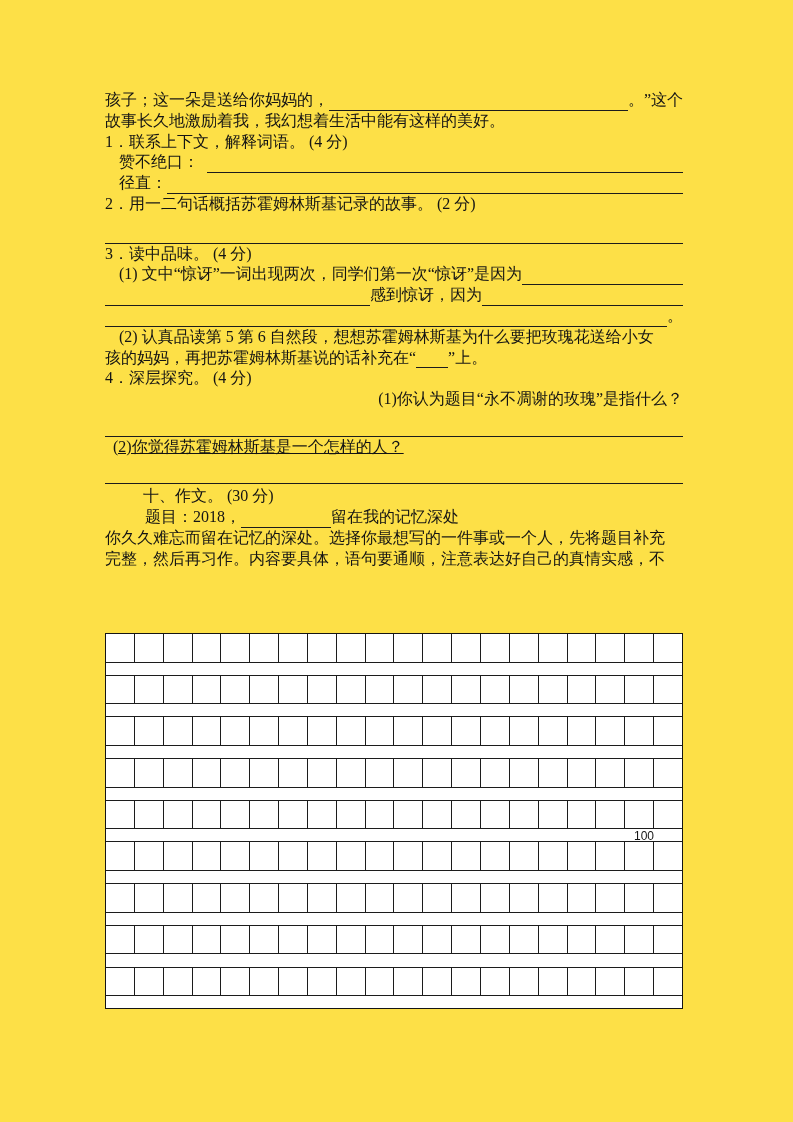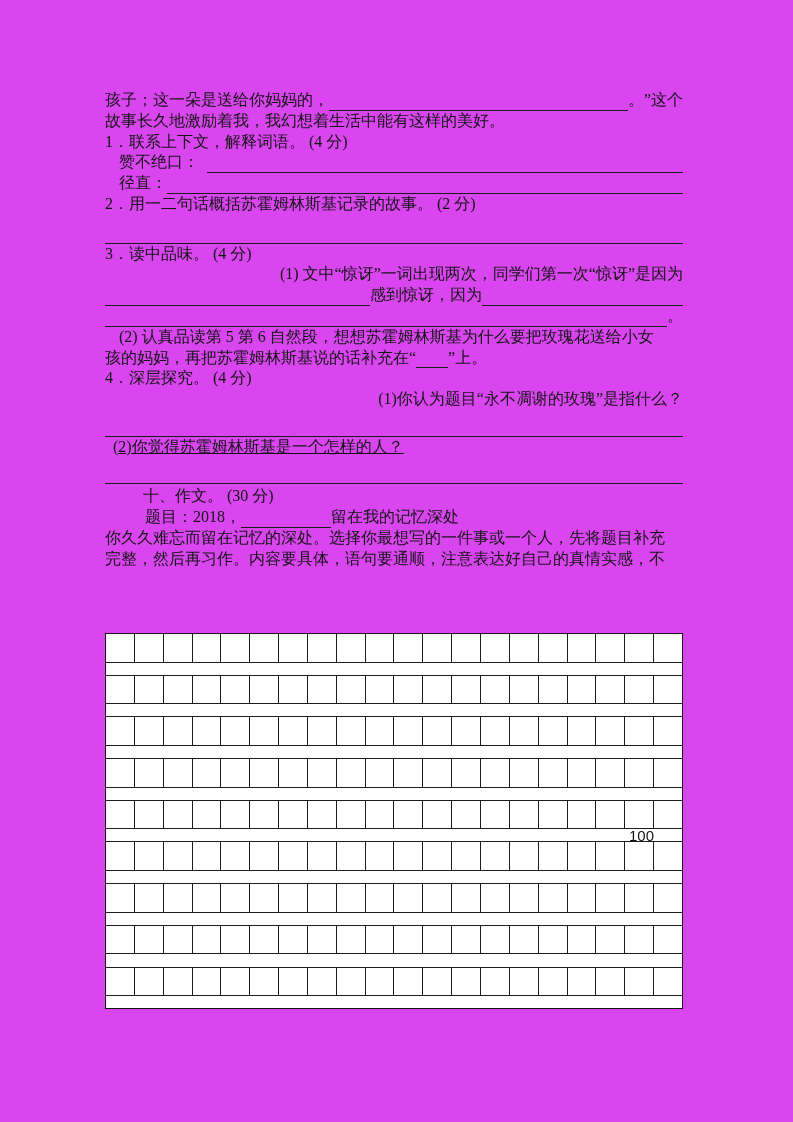--- a/index.html
+++ b/index.html
@@ -1,20 +1,20 @@
 <!DOCTYPE html>
 <html><head>
 <meta charset="utf-8">
 <style>
   html,body{margin:0;padding:0;background:#e8e8e8;}
   .page{
     position:relative;
     width:793px;height:1122px;
     margin:0 auto;
-    background:#d946ef;
+    background:#fde047;
     font-family:"Liberation Serif","DejaVu Serif",serif;
     color:#141414;
     overflow:hidden;
   }
   .content{
     position:absolute;
     left:105px;top:90px;
     width:578px;
   }
   .line{
@@ -52,40 +52,40 @@
   .cell:last-child{border-right:none;}
   .spacer{
     position:relative;
     height:12.2px;
     border-bottom:1px solid #1c1c1c;
   }
   .spacer.last{border-bottom:none;}
   .marker{
     position:absolute;
     right:28px;top:0.5px;
-    font-size:15px;
+    font-size:12px;
     line-height:12px;
     font-family:"Liberation Sans","DejaVu Sans",sans-serif;
     color:#141414;
   }
 </style>
 </head>
 <body>
 
 <div class="page">
   <div class="content" id="doc">
       <div class="line"><span class="txt">孩子；这一朵是送给你妈妈的，</span><span class="blank grow"></span><span class="txt">。”这个</span></div>
       <div class="line"><span class="txt">故事长久地激励着我，我幻想着生活中能有这样的美好。</span></div>
       <div class="line"><span class="txt">1．联系上下文，解释词语。 (4 分)</span></div>
       <div class="line" style="padding-left: 14px; gap: 8px;"><span class="txt">赞不绝口：</span><span class="blank grow"></span></div>
       <div class="line" style="padding-left: 14px;"><span class="txt">径直：</span><span class="blank grow"></span></div>
       <div class="line"><span class="txt">2．用一二句话概括苏霍姆林斯基记录的故事。 (2 分)</span></div>
       <div class="line" style="margin-top: 8px;"><span class="blank grow"></span></div>
       <div class="line"><span class="txt">3．读中品味。 (4 分)</span></div>
-      <div class="line" style="padding-left: 14px; flex-direction: column;"><span class="txt">(1) 文中“惊讶”一词出现两次，同学们第一次“惊讶”是因为</span><span class="blank grow"></span></div>
+      <div class="line" style="padding-left: 14px;"><span class="txt">(1) 文中“惊讶”一词出现两次，同学们第一次“惊讶”是因为</span><span class="blank grow"></span></div>
       <div class="line"><span class="blank" style="width: 265px;"></span><span class="txt">感到惊讶，因为</span><span class="blank grow"></span></div>
       <div class="line"><span class="blank grow"></span><span class="txt">。</span></div>
       <div class="line" style="padding-left: 14px;"><span class="txt">(2) 认真品读第 5 第 6 自然段，想想苏霍姆林斯基为什么要把玫瑰花送给小女</span></div>
       <div class="line"><span class="txt">孩的妈妈，再把苏霍姆林斯基说的话补充在“</span><span class="blank" style="width: 32px;"></span><span class="txt">”上。</span></div>
       <div class="line"><span class="txt">4．深层探究。 (4 分)</span></div>
       <div class="line" style="padding-left: 8px; justify-content: flex-end;"><span class="txt">(1)你认为题目“永不凋谢的玫瑰”是指什么？</span></div>
       <div class="line" style="margin-top: 6px;"><span class="blank grow"></span></div>
       <div class="line" style="padding-left: 8px; text-decoration: underline;"><span class="txt">(2)你觉得苏霍姆林斯基是一个怎样的人？</span></div>
       <div class="line" style="margin-top: 6px;"><span class="blank grow"></span></div>
       <div class="line" style="margin-top: 2px; margin-left: 38px;"><span class="txt">十、作文。 (30 分)</span></div>

